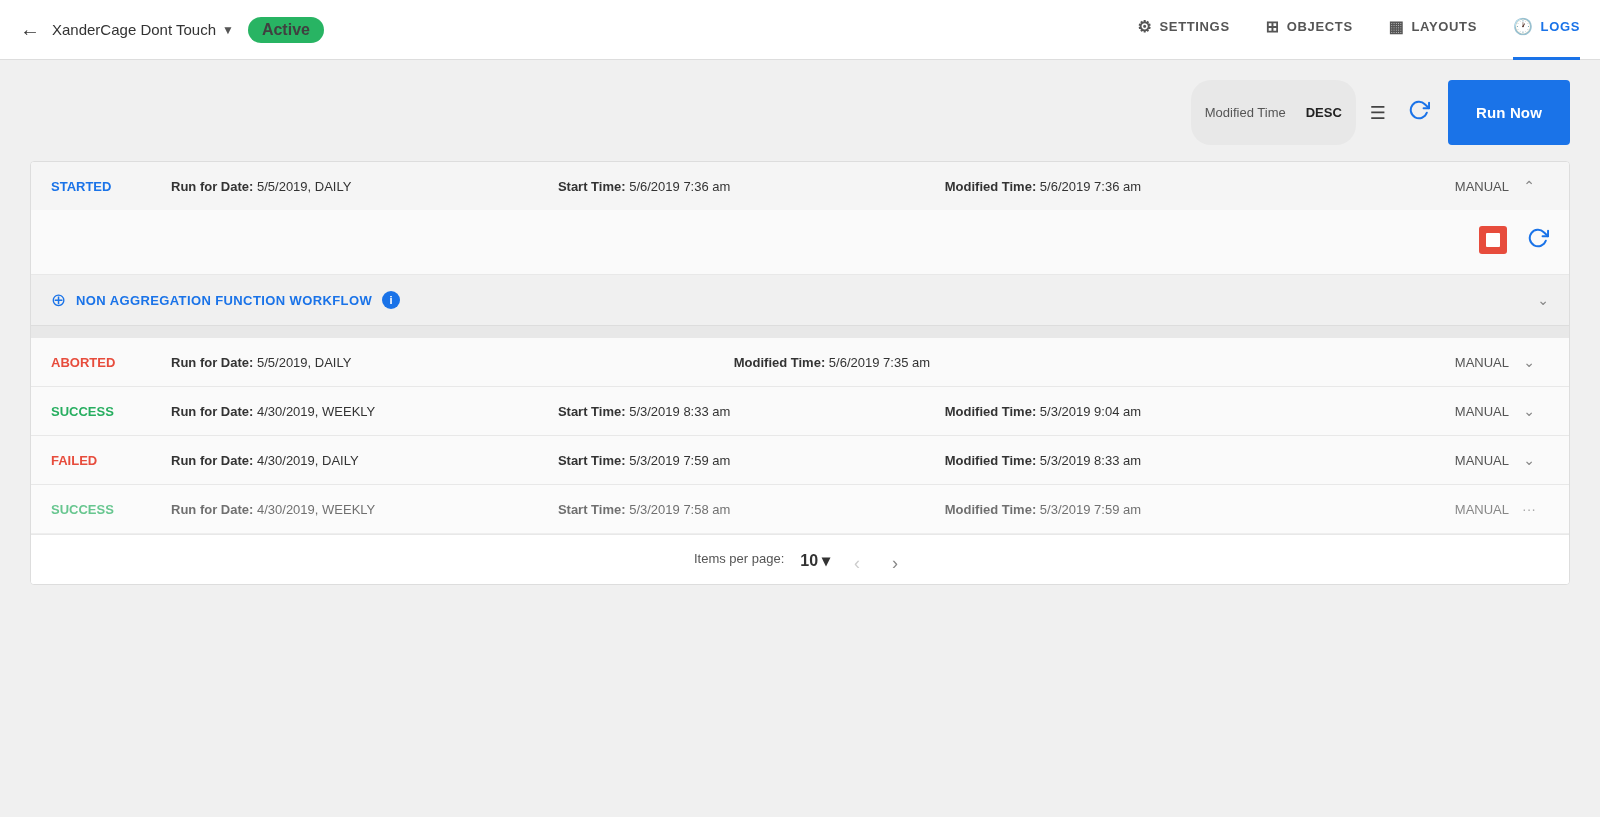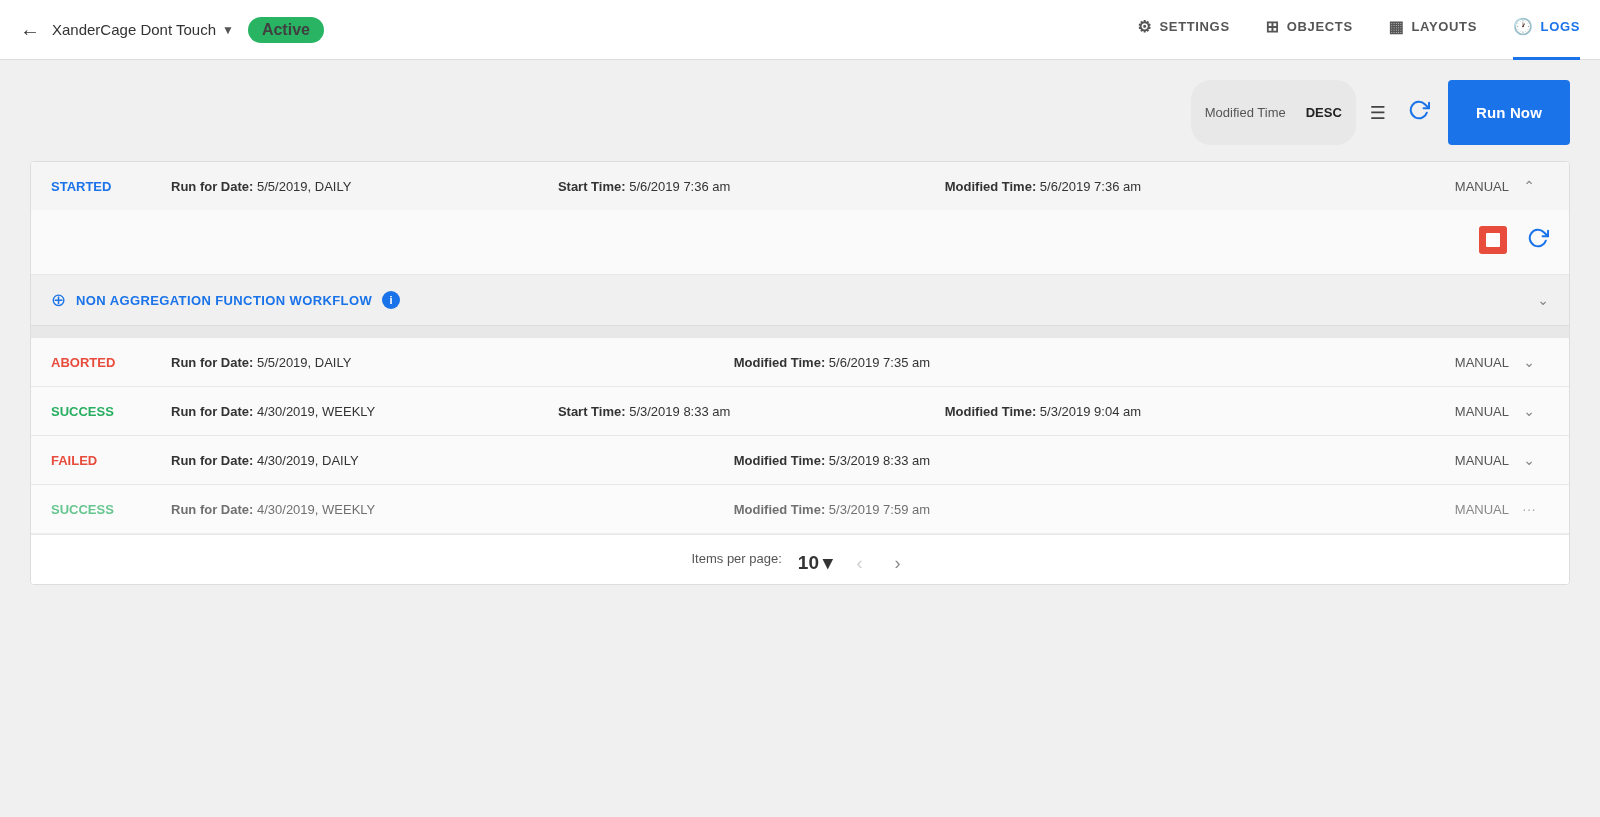--- a/index.html
+++ b/index.html
@@ -274,21 +274,21 @@
       gap: 16px;
       padding: 16px 0 8px;
       background: #fff;
       border-top: 1px solid #e8e8e8;
     }
     .items-per-page-label { font-size: 13px; color: #555; }
     .items-per-page-select {
       display: flex;
       align-items: center;
       gap: 4px;
-      font-size: 19px;
+      font-size: 16px;
       cursor: pointer;
     }
     .items-per-page-select span { font-weight: 600; }
     .page-nav-btn {
       background: none;
       border: none;
       cursor: pointer;
       font-size: 18px;
       color: #888;
       padding: 2px 8px;
@@ -416,34 +416,42 @@
       <div class="trigger-cell">MANUAL</div>
       <div class="chevron-cell">⌄</div>
     </div>
 
     <div class="log-row">
       <div class="status-cell status-failed">FAILED</div>
       <div class="run-date-cell">
         <strong>Run for Date:</strong>
         <span>4/30/2019, DAILY</span>
       </div>
+      <div class="start-time-cell">
+        <strong>Start Time:</strong>
+        <span>5/3/2019 7:59 am</span>
+      </div>
       <div class="modified-time-cell">
         <strong>Modified Time:</strong>
         <span>5/3/2019 8:33 am</span>
       </div>
       <div class="trigger-cell">MANUAL</div>
       <div class="chevron-cell">⌄</div>
     </div>
 
     <div class="log-row" style="opacity:0.7; overflow:hidden;">
       <div class="status-cell status-success">SUCCESS</div>
       <div class="run-date-cell">
         <strong>Run for Date:</strong>
         <span>4/30/2019, WEEKLY</span>
       </div>
+      <div class="start-time-cell">
+        <strong>Start Time:</strong>
+        <span>5/3/2019 7:58 am</span>
+      </div>
       <div class="modified-time-cell">
         <strong>Modified Time:</strong>
         <span>5/3/2019 7:59 am</span>
       </div>
       <div class="trigger-cell">MANUAL</div>
       <div class="chevron-cell">···</div>
     </div>
 
     <div class="pagination-bar">
       <span class="items-per-page-label">Items per page:</span>

